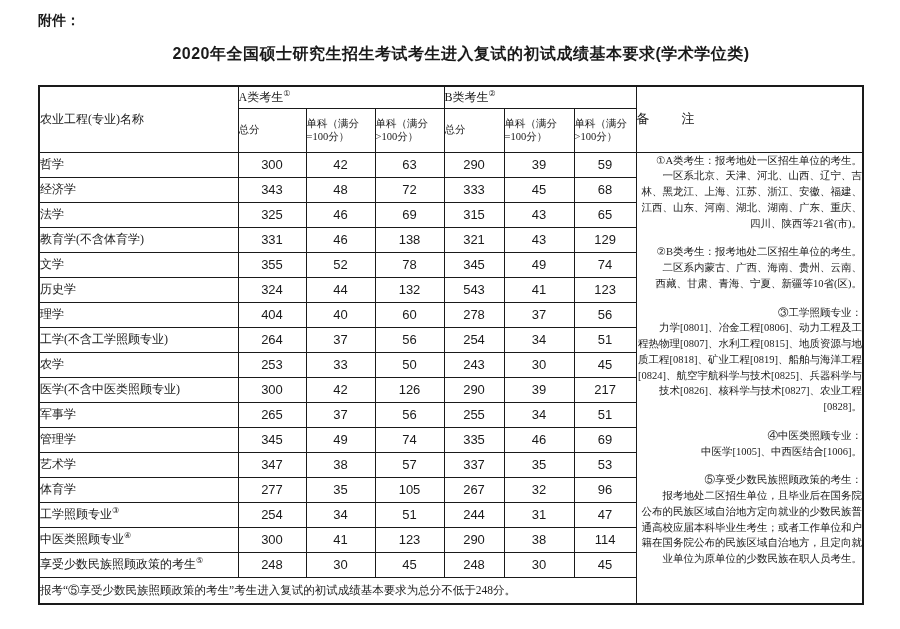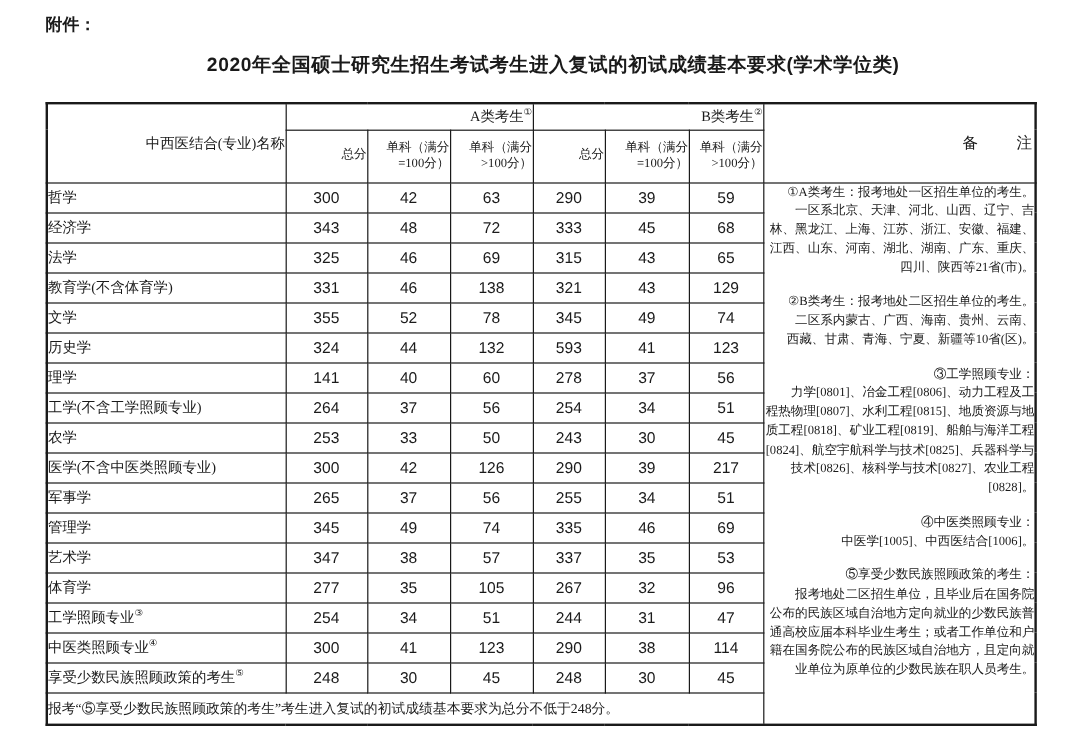--- a/index.html
+++ b/index.html
@@ -23,21 +23,21 @@
     position:absolute; left:38px; top:85px; width:824px;
     border-collapse:collapse; table-layout:fixed;
     border:2px solid #1a1a1a;
   }
   table.score td { border:1px solid #1a1a1a; padding:0; overflow:hidden; }
   tr.hrow1 { height:22px; }
   tr.hrow2 { height:44px; }
   tr.drow  { height:25px;margin-top:40px; }
   tr.frow  { height:27px; }
   .name-h, .group-h, .remarks-h, .sub-h {
-    text-align:right; font-size:12px; vertical-align:middle;margin-left:44px;
+    text-align:left; font-size:12px; vertical-align:middle;margin-left:44px;
   }
   .sub-h { font-size:10.5px; line-height:1.25; padding:2px 3px; }
   .remarks-h { font-size:13px; letter-spacing:2px; }
   sup.cn { font-size:8px; vertical-align:super; line-height:0; }
   td.label-cell {
     font-size:12px; padding:0 2px 0 6px; text-align:left; vertical-align:middle;
     white-space:nowrap;
   }
   td.num {
     text-align:center; vertical-align:middle;
@@ -68,21 +68,21 @@
       <col style="width:68px">
       <col style="width:69px">
       <col style="width:69px">
     <col style="width:60px">
       <col style="width:70px">
       <col style="width:62px">
       <col style="width:227px">
   </colgroup>
   <tbody>
     <tr class="hrow1">
-      <td class="name-h" rowspan="2">中西医结合(专业)名称</td>
+      <td class="name-h" rowspan="2">农业工程(专业)名称</td>
       <td class="group-h" colspan="3"><span>A类考生</span><sup class="cn">①</sup></td>
       <td class="group-h" colspan="3"><span>B类考生</span><sup class="cn">②</sup></td>
       <td class="remarks-h" rowspan="2">备　　注</td>
     </tr>
     <tr class="hrow2">
       <td class="sub-h">总分</td>
       <td class="sub-h">单科（满分=100分）</td>
       <td class="sub-h">单科（满分&gt;100分）</td>
       <td class="sub-h">总分</td>
       <td class="sub-h">单科（满分=100分）</td>
@@ -153,27 +153,27 @@
     <td class="num">78</td>
     <td class="num">345</td>
     <td class="num">49</td>
     <td class="num">74</td>
   </tr>
       <tr class="drow">
     <td class="label-cell"><span>历史学</span><sup class="cn"></sup></td>
     <td class="num">324</td>
     <td class="num">44</td>
     <td class="num">132</td>
-    <td class="num">593</td>
+    <td class="num">543</td>
     <td class="num">41</td>
     <td class="num">123</td>
   </tr>
       <tr class="drow">
     <td class="label-cell"><span>理学</span><sup class="cn"></sup></td>
-    <td class="num">141</td>
+    <td class="num">404</td>
     <td class="num">40</td>
     <td class="num">60</td>
     <td class="num">278</td>
     <td class="num">37</td>
     <td class="num">56</td>
   </tr>
       <tr class="drow">
     <td class="label-cell"><span>工学(不含工学照顾专业)</span><sup class="cn"></sup></td>
     <td class="num">264</td>
     <td class="num">37</td>

